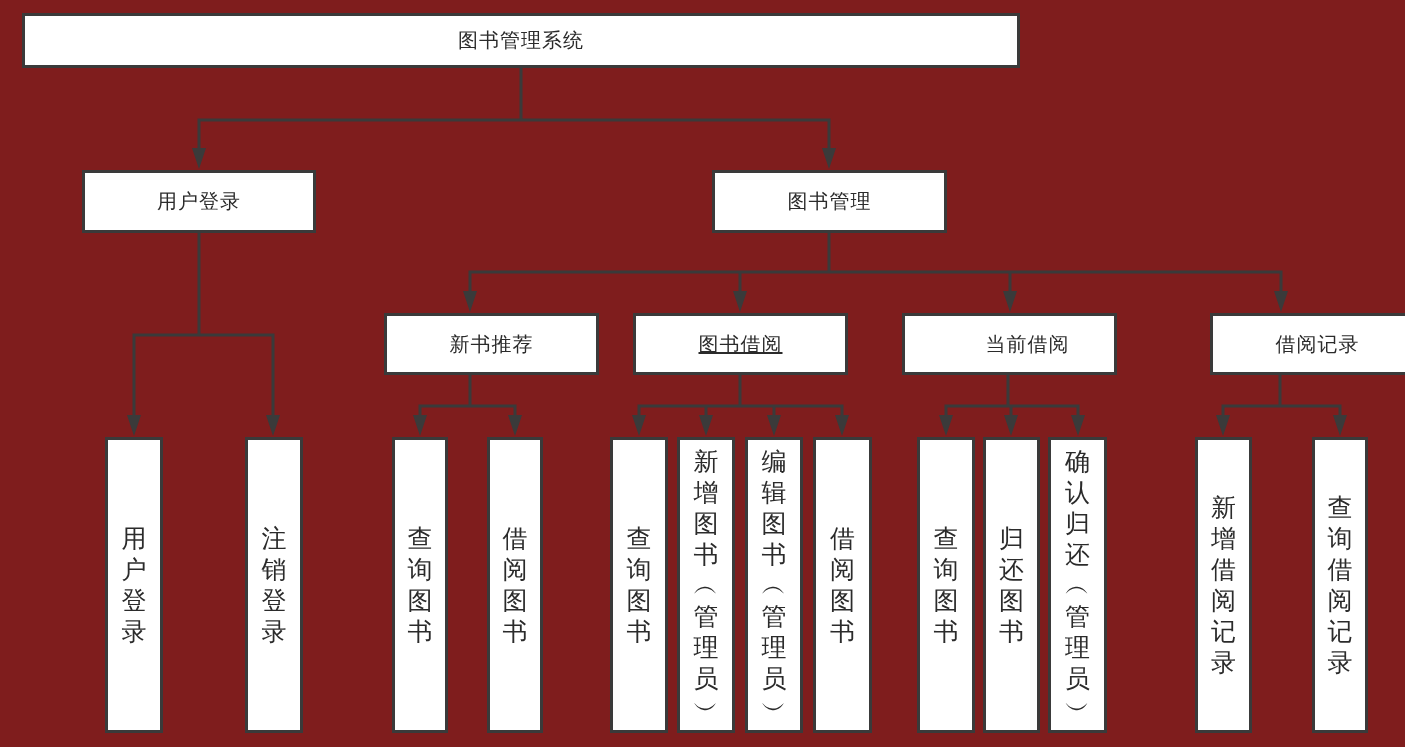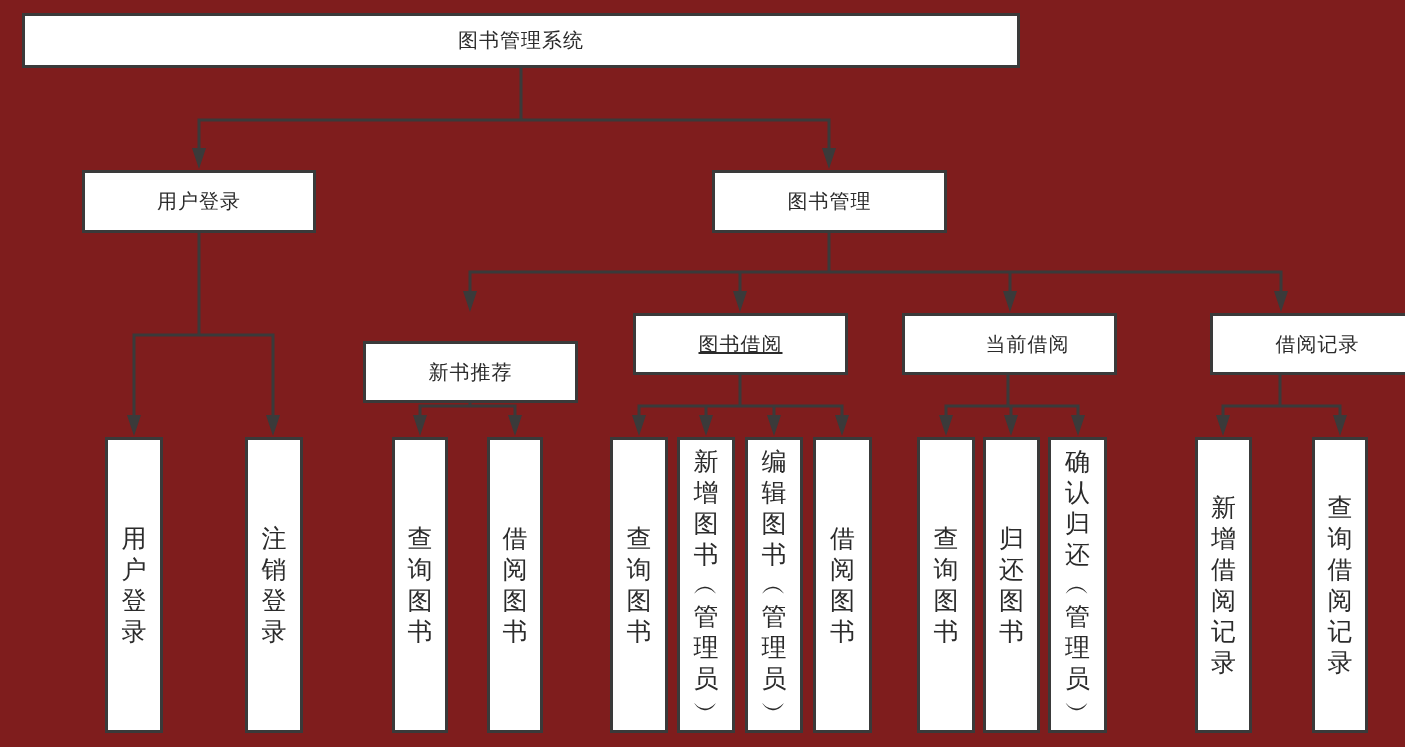--- a/index.html
+++ b/index.html
@@ -74,21 +74,21 @@
       <path d="M939 415 h14 L946 436 Z M1004 415 h14 L1011 436 Z M1071 415 h14 L1078 436 Z"></path>
       <path d="M1216 415 h14 L1223 436 Z M1333 415 h14 L1340 436 Z"></path>
     </g>
   </svg>
 
   <div class="box hbox" style="left:22px; top:13px; width:998px; height:55px;">图书管理系统</div>
 
   <div class="box hbox" style="left:712px; top:170px; width:235px; height:63px;">图书管理</div>
   <div class="box hbox" style="left:82px; top:170px; width:234px; height:63px;">用户登录</div>
 
-  <div class="box hbox" style="left:363px; top:313px; width:215px; height:62px;margin-top:28px;">新书推荐</div>
+  <div class="box hbox" style="left:384px; top:313px; width:215px; height:62px;">新书推荐</div>
   <div class="box hbox" style="left:633px; top:313px; width:215px; height:62px;text-decoration:underline;">图书借阅</div>
   <div class="box hbox" style="left:902px; top:313px; width:215px; height:62px;padding-left:36px;">当前借阅</div>
   <div class="box hbox" style="left:1171px; top:313px; width:215px; height:62px;margin-left:39px;">借阅记录</div>
 
   <div class="box vbox" style="left:105px; width:58px;">用
 户
 登
 录</div>
   <div class="box vbox" style="left:245px; width:58px;">注
 销

